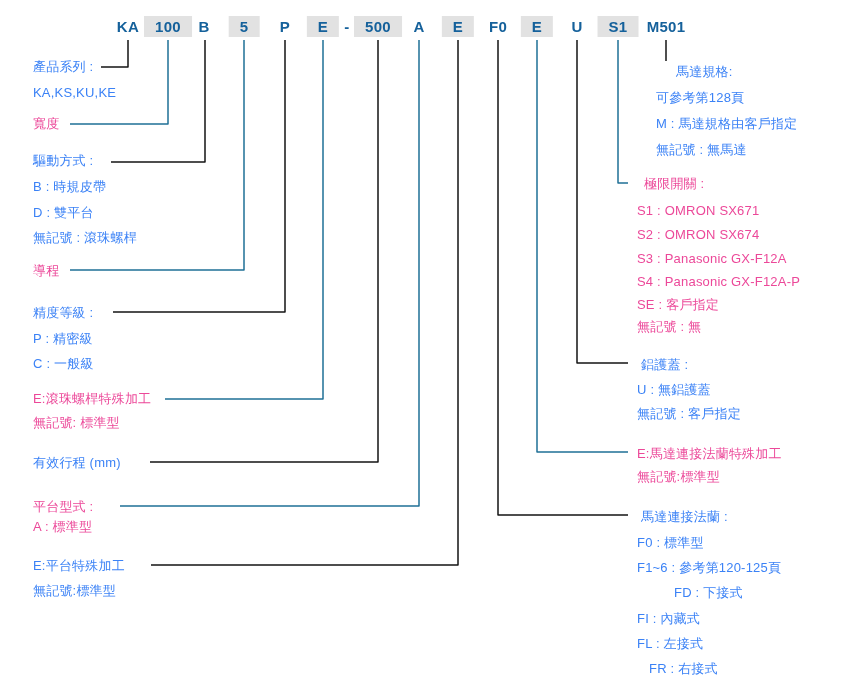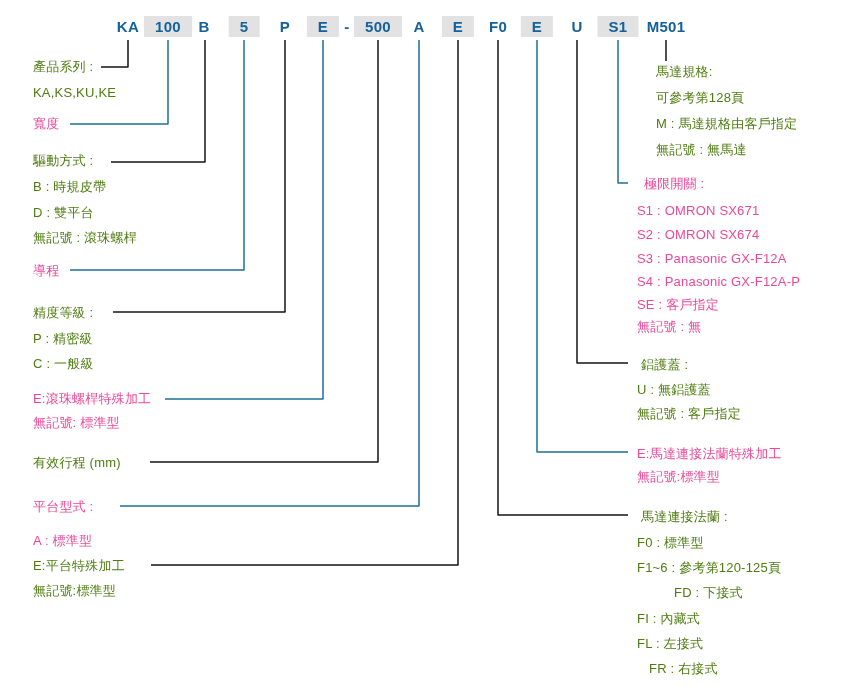--- a/index.html
+++ b/index.html
@@ -13,21 +13,21 @@
   .seg{
     position:absolute;top:16px;height:21px;line-height:21px;
     transform:translateX(-50%);
     font-size:15px;font-weight:bold;color:#15619b;
     letter-spacing:0.3px;white-space:nowrap;
   }
   .seg.hl{background:#e2e2e2;padding:0 11px;}
   
   .lbl{
     position:absolute;font-size:13px;line-height:15px;white-space:nowrap;
-    color:#4d7c0f;letter-spacing:0.2px;
+    color:#3b82f6;letter-spacing:0.2px;
   }
   .lbl.blue{color:#ec4899;}
   svg.wires{position:absolute;left:0;top:0;}
   svg.wires polyline{fill:none;stroke-linejoin:round;stroke-linecap:butt;}
   .wire-black{stroke:#141414;stroke-width:1.5;}
   .wire-blue{stroke:#1f7096;stroke-width:1.5;}
 </style>
 </head>
 <body>
 
@@ -86,28 +86,28 @@
     <div class="lbl" style="left:33px;top:305px">精度等級 :</div>
     <div class="lbl" style="left:33px;top:331px">P : 精密級</div>
     <div class="lbl" style="left:33px;top:356px">C : 一般級</div>
 
     <div class="lbl blue" style="left:33px;top:391px">E:滾珠螺桿特殊加工</div>
     <div class="lbl blue" style="left:33px;top:415px">無記號: 標準型</div>
 
     <div class="lbl" style="left:33px;top:455px">有效行程 (mm)</div>
 
     <div class="lbl blue" style="left:33px;top:499px">平台型式 :</div>
-    <div class="lbl blue" style="left:33px;top:533px">A : 標準型</div>
+    <div class="lbl blue" style="left:33px;top:519px">A : 標準型</div>
 
     <div class="lbl" style="left:33px;top:558px">E:平台特殊加工</div>
     <div class="lbl" style="left:33px;top:583px">無記號:標準型</div>
   </div>
 
   <div>
-    <div class="lbl" style="left:656px;top:64px">馬達規格:</div>
+    <div class="lbl" style="left:676px;top:64px">馬達規格:</div>
     <div class="lbl" style="left:656px;top:90px">可參考第128頁</div>
     <div class="lbl" style="left:656px;top:116px">M : 馬達規格由客戶指定</div>
     <div class="lbl" style="left:656px;top:142px">無記號 : 無馬達</div>
 
     <div class="lbl blue" style="left:644px;top:176px">極限開關 :</div>
     <div class="lbl blue" style="left:637px;top:203px">S1 :  OMRON SX671</div>
     <div class="lbl blue" style="left:637px;top:227px">S2 :  OMRON SX674</div>
     <div class="lbl blue" style="left:637px;top:251px">S3 :  Panasonic GX-F12A</div>
     <div class="lbl blue" style="left:637px;top:274px">S4 :  Panasonic GX-F12A-P</div>
     <div class="lbl blue" style="left:637px;top:297px">SE :  客戶指定</div>

